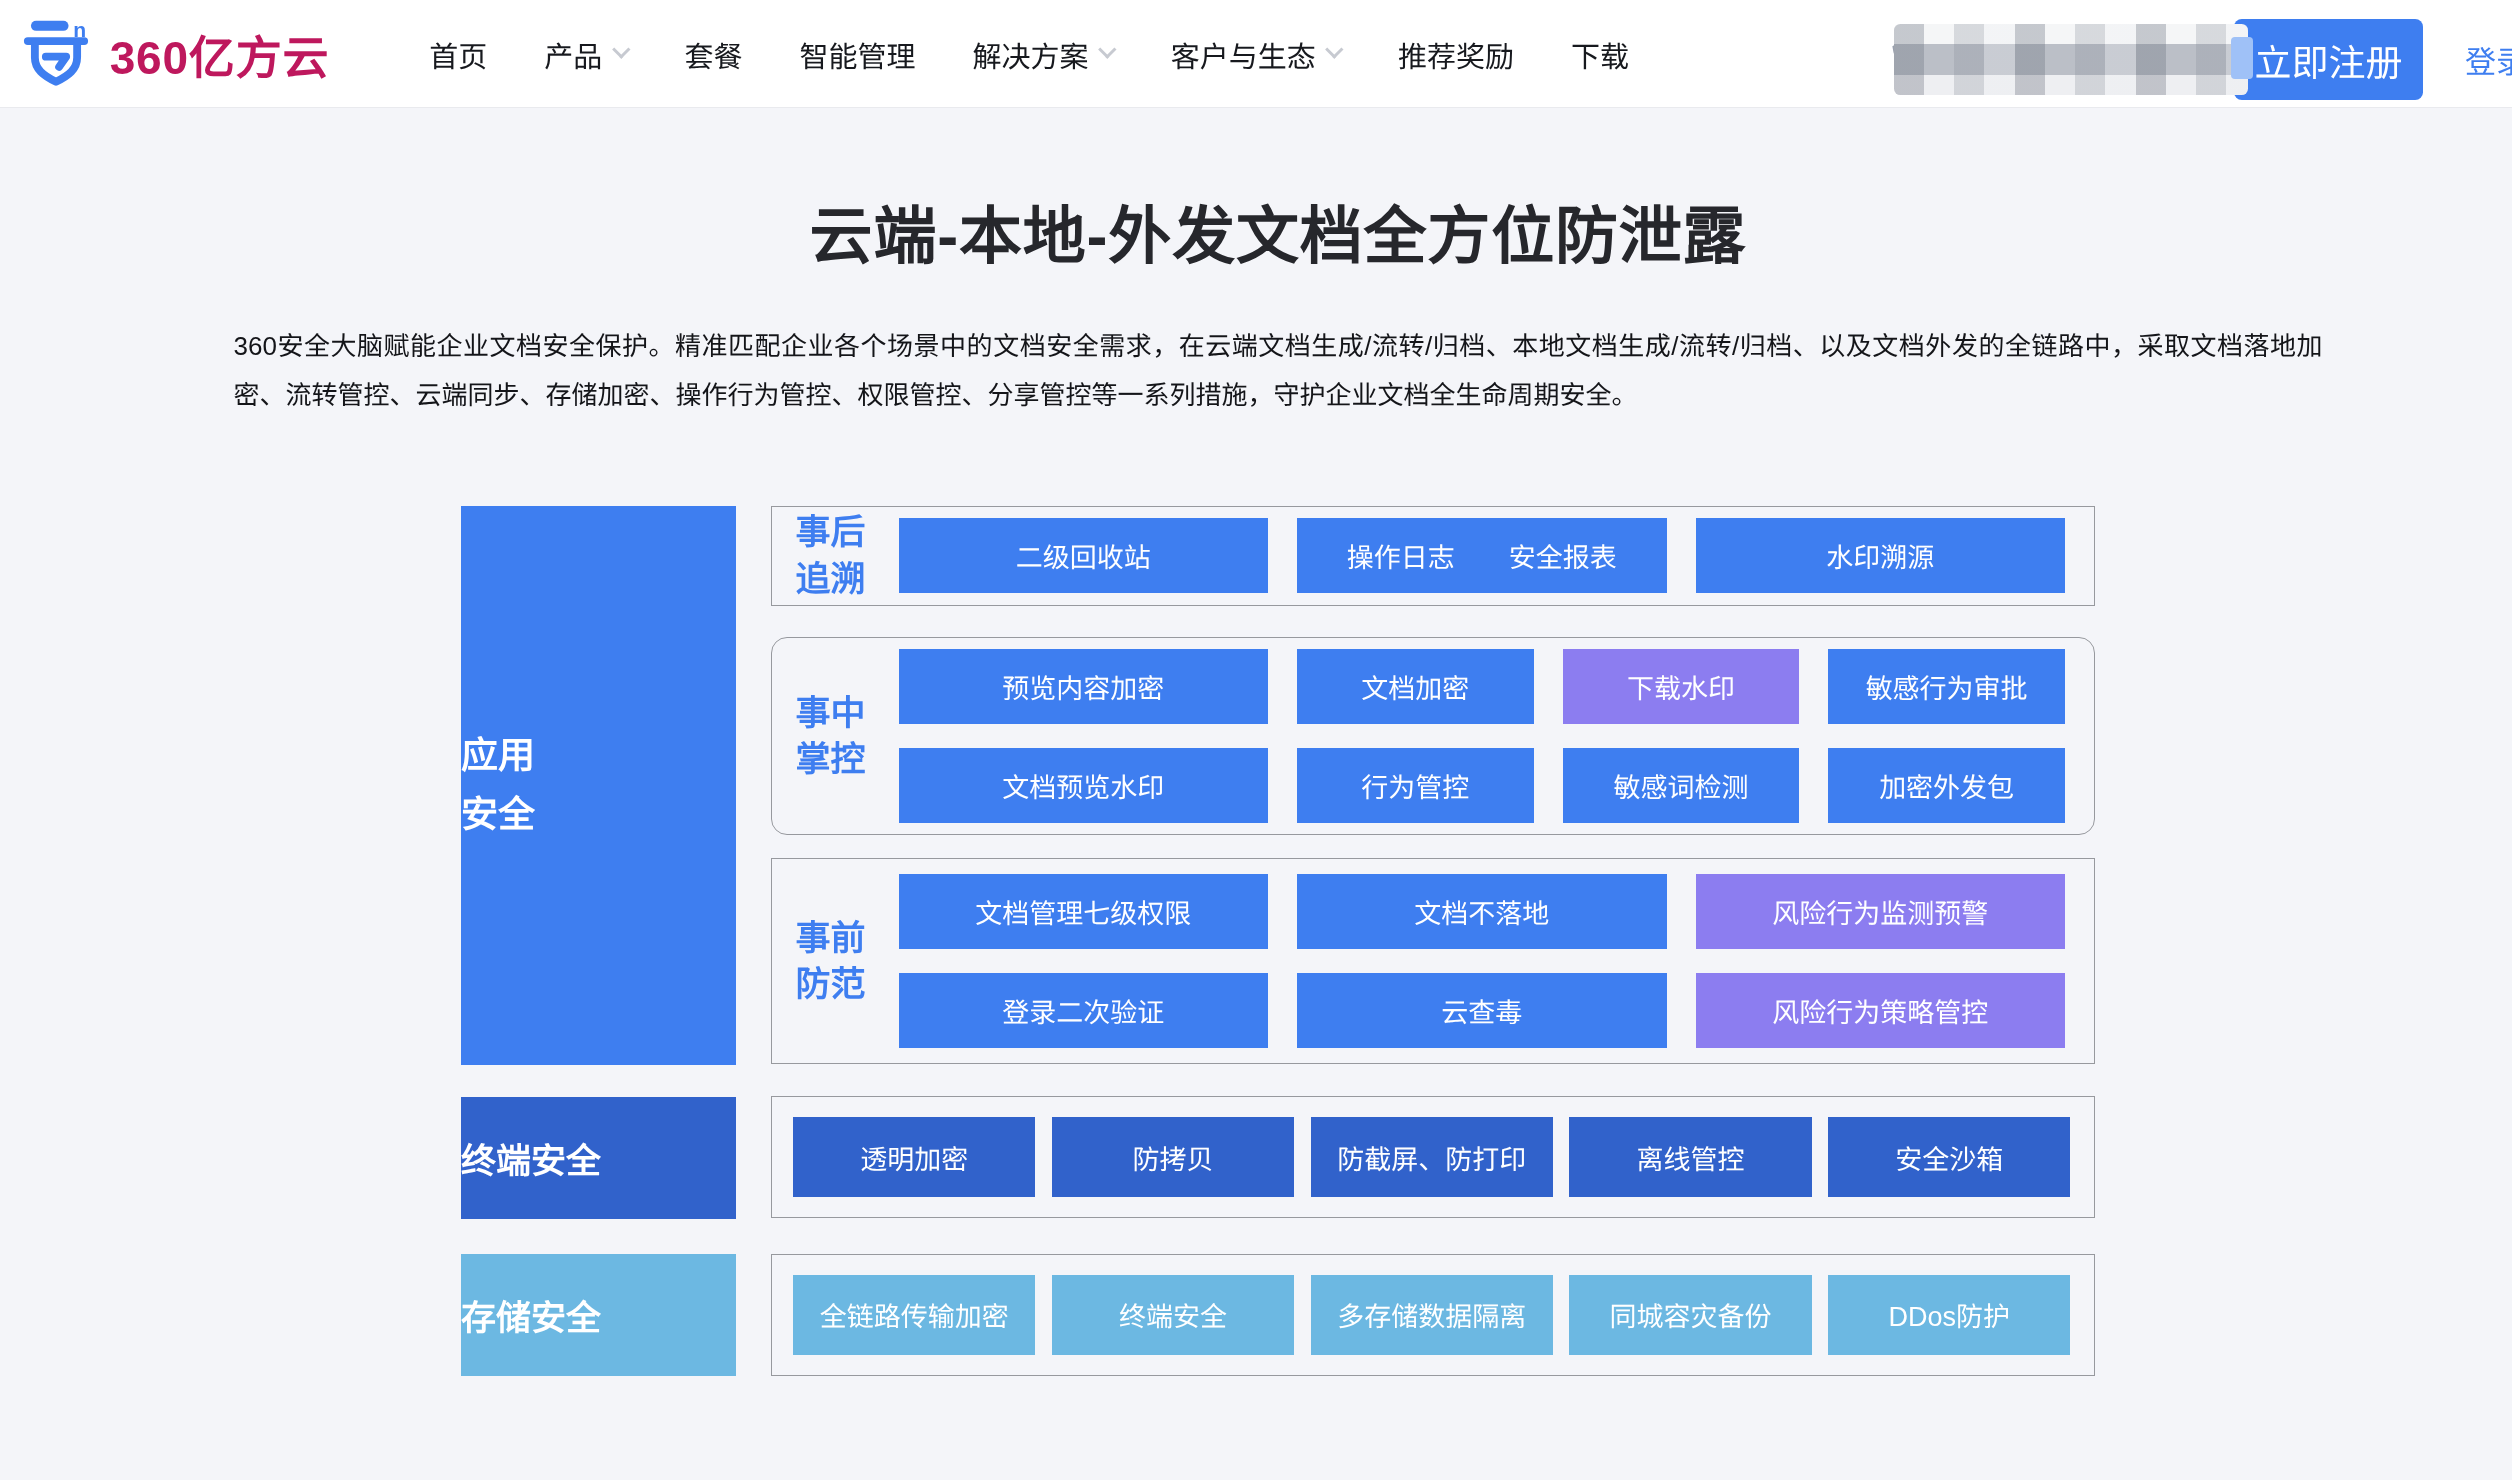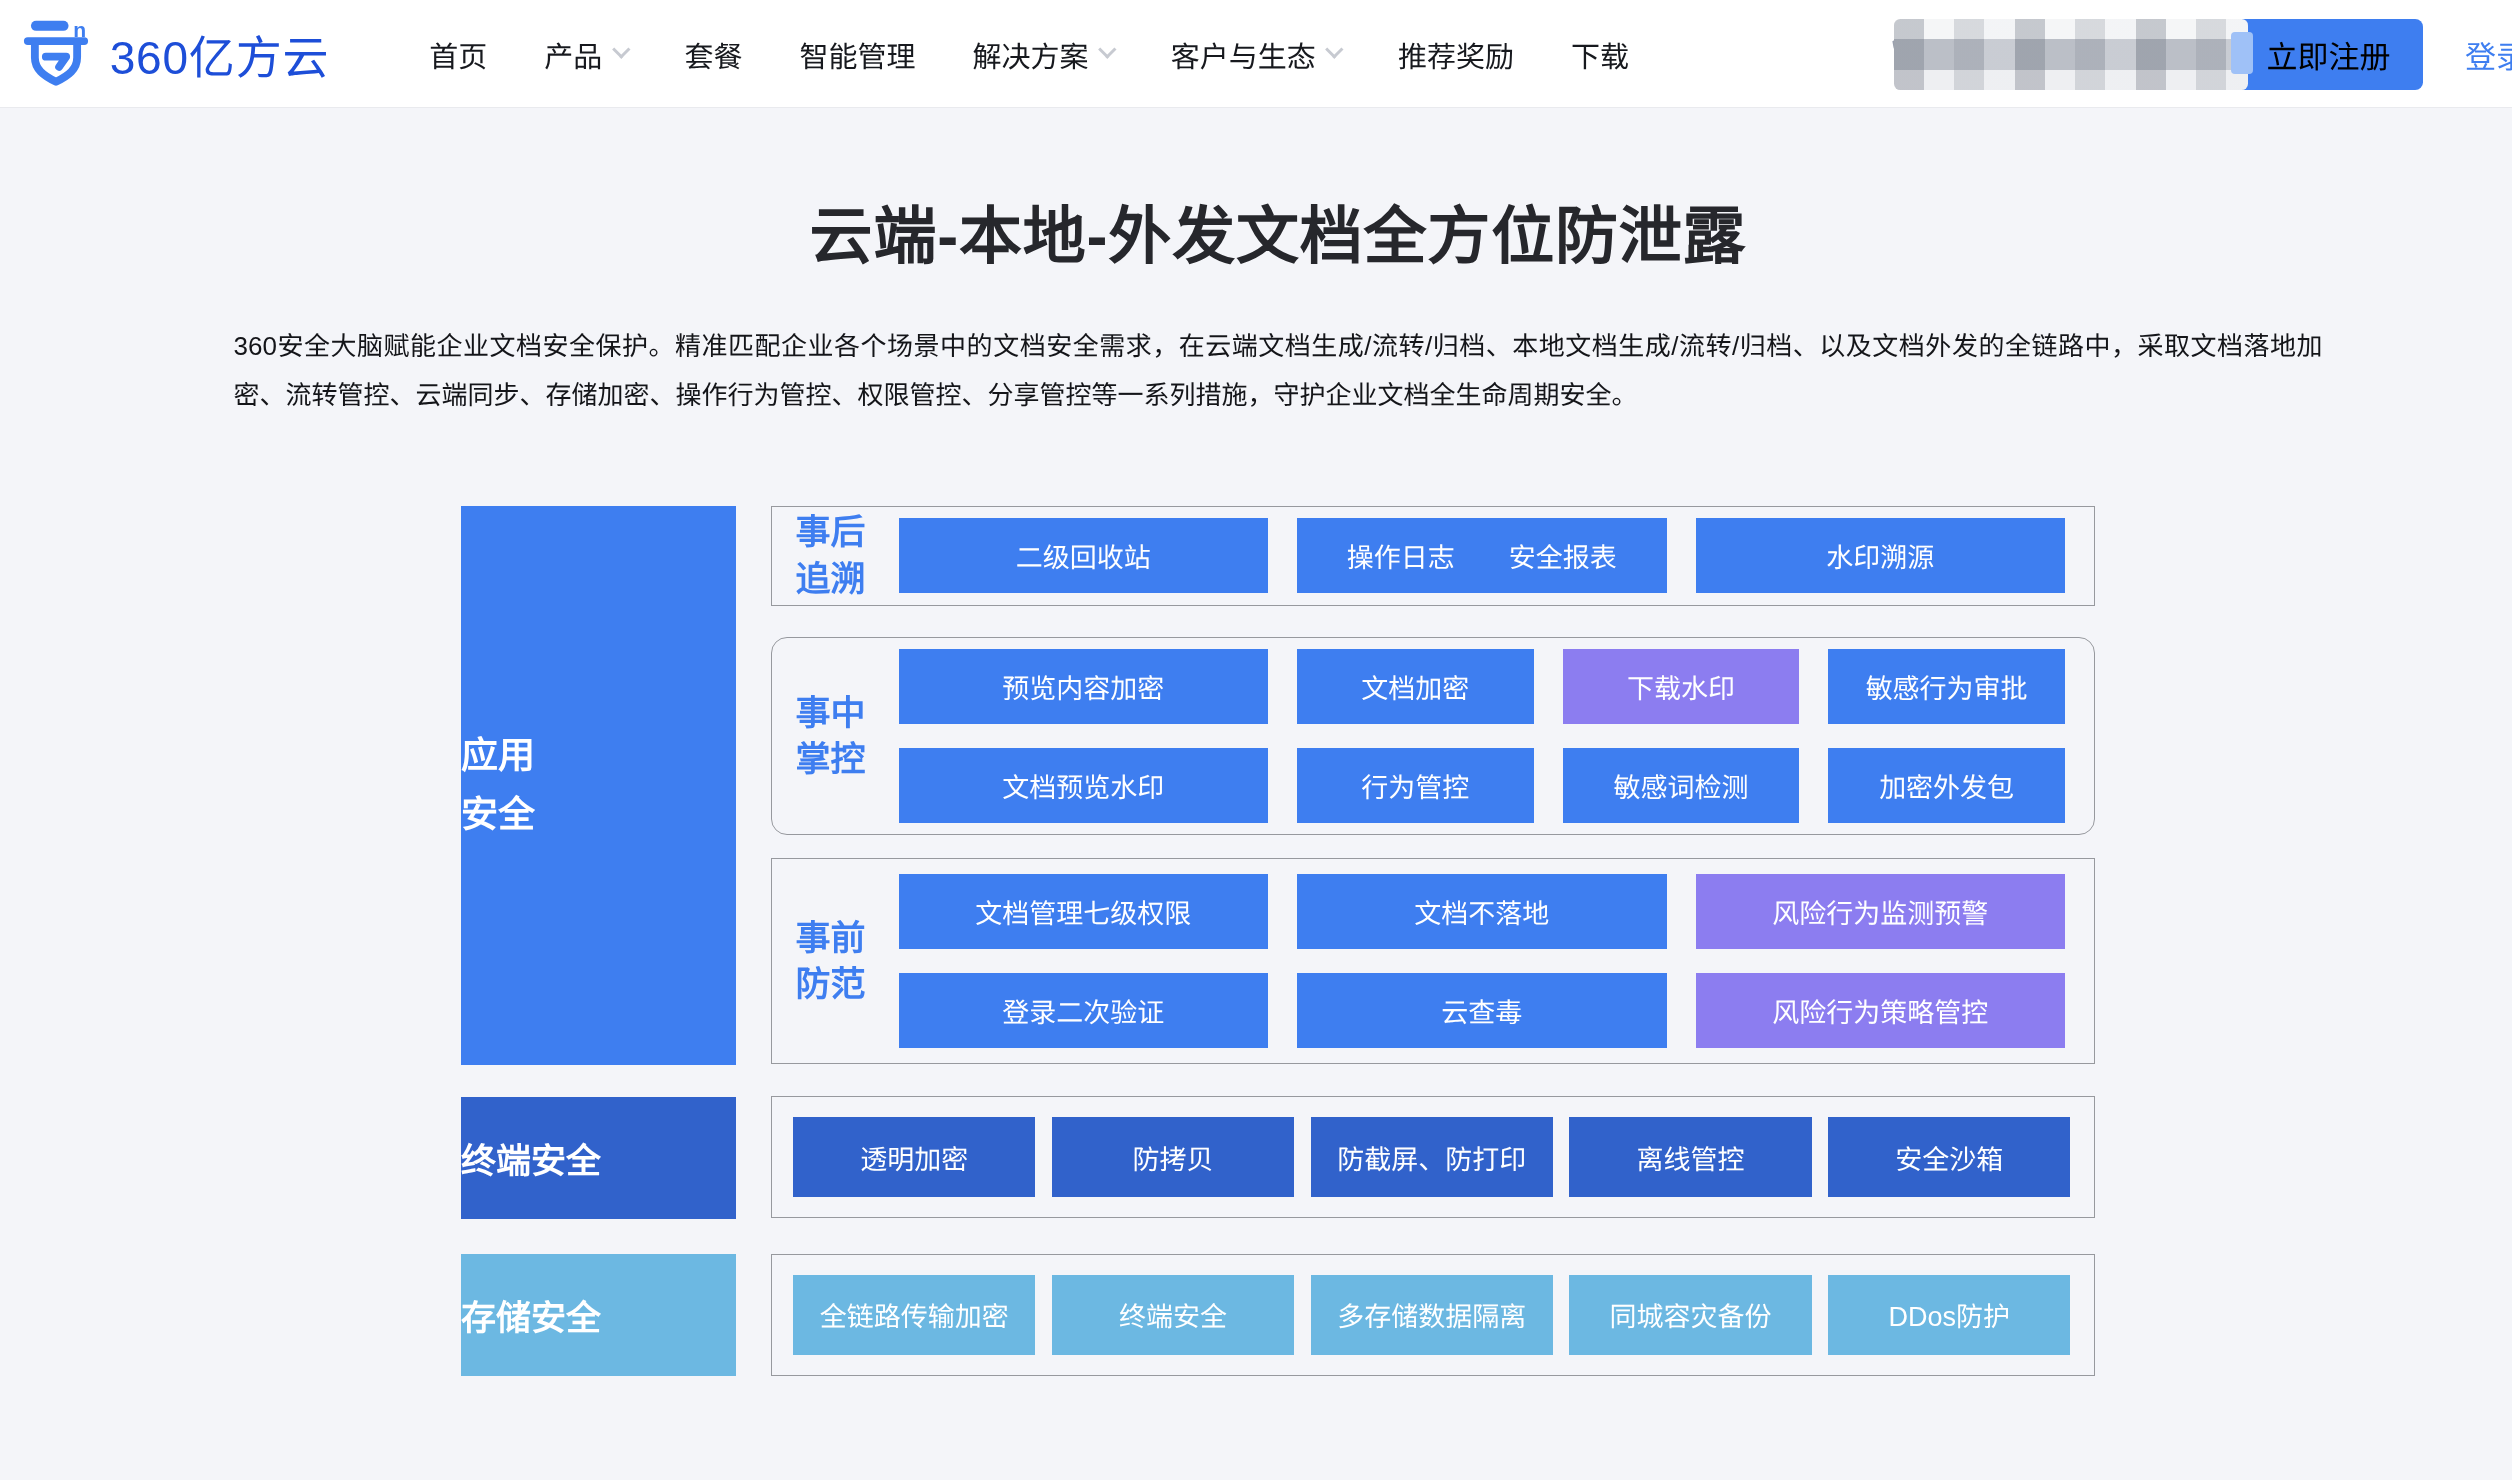--- a/index.html
+++ b/index.html
@@ -21,21 +21,21 @@
   
   .nav{
     position:relative;
     height:108px;background:#fff;
     display:flex;align-items:center;
     padding:0 0 0 20.4px;
     border-bottom:1.6px solid #E9EAEE;
     white-space:nowrap;
   }
   .logo{display:flex;align-items:center;gap:17.3px;cursor:pointer;flex:none;}
-  .logo-text{font-size:46px;font-weight:400;color:#1d4ed8;letter-spacing:0.8px;}
+  .logo-text{font-size:46px;font-weight:700;color:#be185d;letter-spacing:0.8px;}
   .menu{display:flex;align-items:center;gap:57px;margin-left:100px;flex:none;}
   .menu-item{display:flex;align-items:center;font-size:29px;color:#17191E;font-weight:500;cursor:pointer;}
   .chev{
     width:12.6px;height:12.6px;flex:none;
     border-right:3.1px solid #C7CAD1;border-bottom:3.1px solid #C7CAD1;
     transform:rotate(45deg);
     margin-left:12.6px;margin-top:-7.8px;
   }
   .nav-right{position:absolute;left:1886px;top:19px;display:flex;align-items:center;}
   .phone-wrap{position:relative;width:362px;height:71px;margin-right:-14px;z-index:2;flex:none;}
@@ -45,22 +45,22 @@
     background:
       repeating-linear-gradient(90deg, rgba(122,128,140,.38) 0 30px, rgba(255,255,255,.06) 30px 60px, rgba(148,153,163,.30) 60px 90px, rgba(242,243,246,.30) 90px 121px),
       linear-gradient(180deg,#F4F5F7 0 28%,#B7BBC4 28% 72%,#EDEEF1 72% 100%);
   }
   .phone-wrap::after{ 
     content:"";position:absolute;right:-4.7px;top:12.6px;width:22px;height:42px;
     background:#9FC1F7;border-radius:3.9px;
   }
   .register-btn{
     position:relative;z-index:1;flex:none;
-    width:189px;height:71px;border:none;border-radius:7.8px;
-    background:var(--primary-blue);color:#000000;font-size:31px;
+    width:189px;height:81px;border:none;border-radius:7.8px;
+    background:var(--primary-blue);color:#ffffff;font-size:37px;
     display:flex;align-items:center;justify-content:center;cursor:pointer;
     font-family:inherit;
   }
   .login-link{margin-left:42px;font-size:31px;color:var(--primary-blue);text-decoration:none;flex:none;}
   
   .hero{padding-top:91px;padding-left:44px;}
   .page-title{text-align:center;font-size:63px;font-weight:700;color:#26272C;letter-spacing:0.8px;line-height:1.2;}
   .desc{width:2089px;margin:47px auto 0;font-size:26px;line-height:49px;color:#141519;text-align:justify;}
   
   .diagram{width:1634px;margin:86px auto 0;display:flex;gap:35px;}

